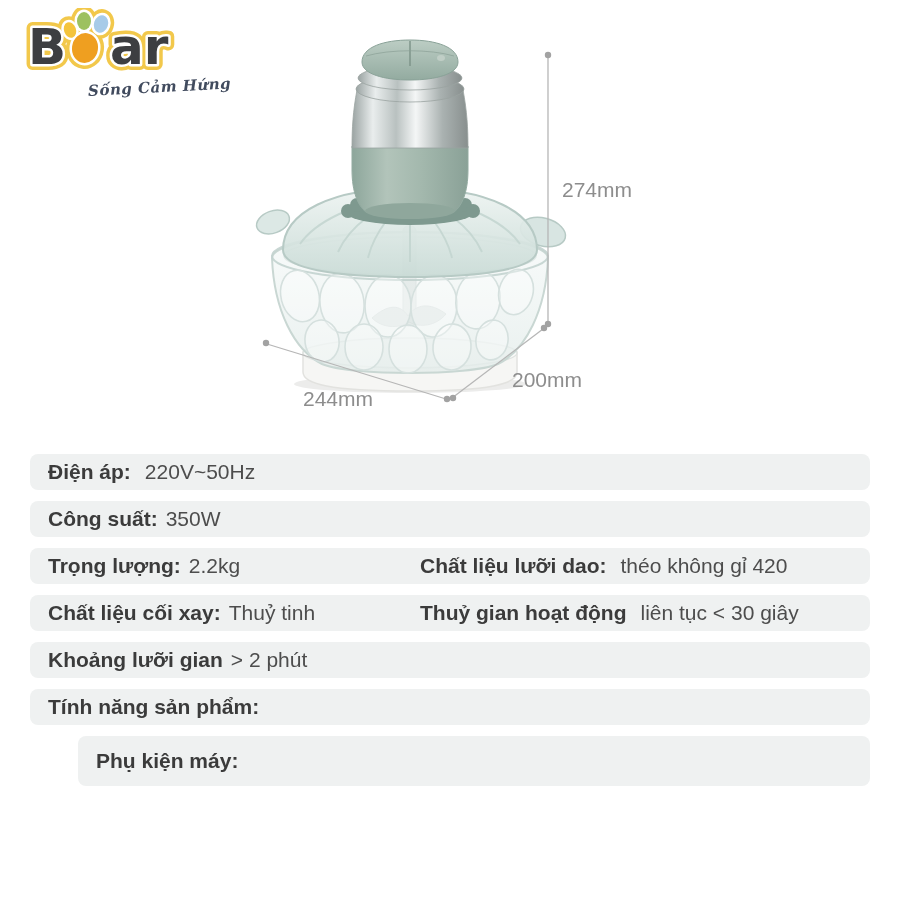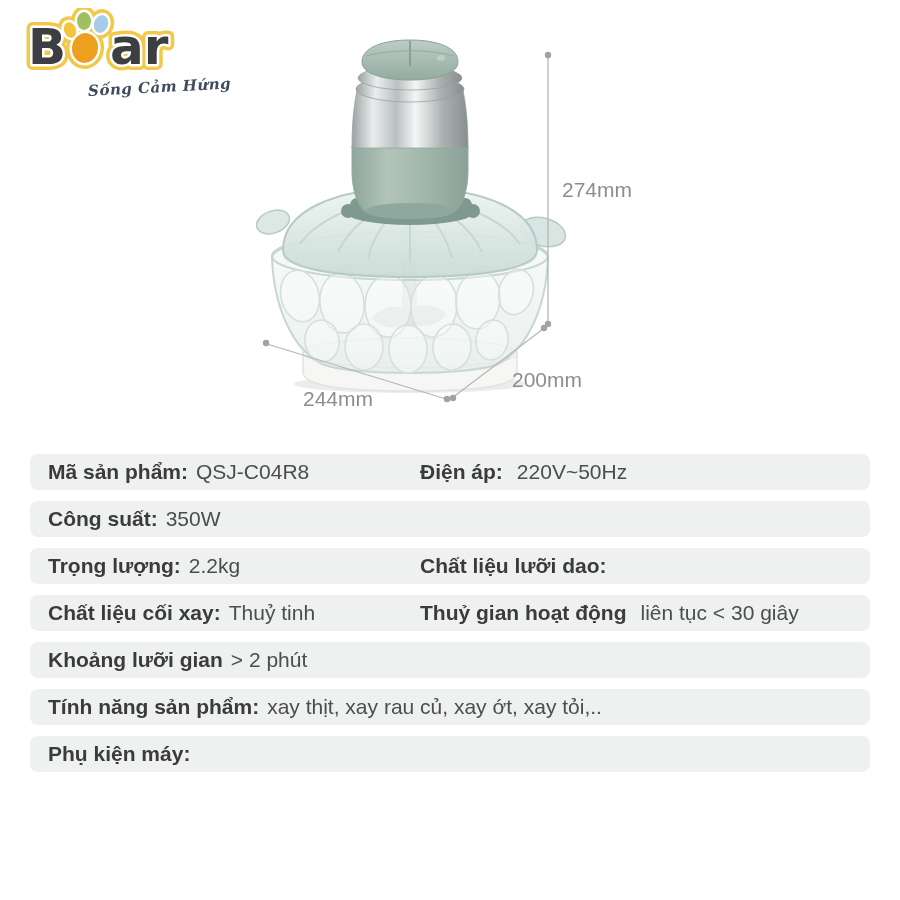--- a/index.html
+++ b/index.html
@@ -38,21 +38,21 @@
   .cell-right{flex:1;gap:6px;}
   .cell-full{flex:1;}
   .lbl{
     font-weight:bold;color:#3b3b3b;font-size:21px;
     margin-right:8px;white-space:nowrap;
   }
   .val{
     font-weight:normal;color:#4d4d4d;font-size:21px;
     white-space:pre-wrap;
   }
-  .spec-row.tall{padding:5px 18px;}
+  .spec-row.tall{padding:12px 18px;margin-left:48px;}
   .spec-row.tall .cell{line-height:26px;}
 </style>
 </head>
 <body>
 
 <div class="page">
 
   <div class="logo-wrap">
     <svg class="logo-svg" width="190" height="72" viewBox="0 0 190 72">
       <g font-family="'DejaVu Sans',sans-serif" font-weight="bold" font-size="50">
@@ -213,44 +213,41 @@
       </g>
       <text class="dim-label" x="562" y="197">274mm</text>
       <text class="dim-label" x="303" y="406">244mm</text>
       <text class="dim-label" x="512" y="387">200mm</text>
     </g>
   </svg>
 
   <div class="spec-table">
 
     <div class="spec-row">
-      <div class="cell cell-left">
-        <span class="lbl">Mã sản phẩm:</span>
-        <span class="val">QSJ-C04R8</span>
-      </div>
       <div class="cell cell-right">
         <span class="lbl">Điện áp:</span>
         <span class="val">220V~50Hz</span>
       </div>
     </div>
 
     <div class="spec-row">
       <div class="cell cell-left">
         <span class="lbl">Công suất:</span>
         <span class="val">350W</span>
       </div>
     </div>
 
     <div class="spec-row">
       <div class="cell cell-left">
         <span class="lbl">Trọng lượng:</span>
         <span class="val">2.2kg</span>
       </div>
       <div class="cell cell-right">
         <span class="lbl">Chất liệu lưỡi dao:</span>
+        <span class="val">théo không gỉ 420</span>
       </div>
     </div>
 
     <div class="spec-row">
       <div class="cell cell-left">
         <span class="lbl">Chất liệu cối xay:</span>
         <span class="val">Thuỷ tinh</span>
       </div>
       <div class="cell cell-right">
         <span class="lbl">Thuỷ gian hoạt động</span>
@@ -262,21 +259,20 @@
       <div class="cell cell-full">
         <span class="lbl">Khoảng lưỡi gian</span>
         <span class="val">&gt; 2 phút</span>
       </div>
     </div>
 
 
     <div class="spec-row">
       <div class="cell cell-full">
         <span class="lbl">Tính năng sản phẩm:</span>
-        <span class="val">xay thịt, xay rau củ, xay ớt, xay tỏi,..</span>
       </div>
     </div>
 
     <div class="spec-row tall">
       <div class="cell cell-full">
         <span class="lbl">Phụ kiện máy:</span>
       </div>
     </div>
 
   </div>

